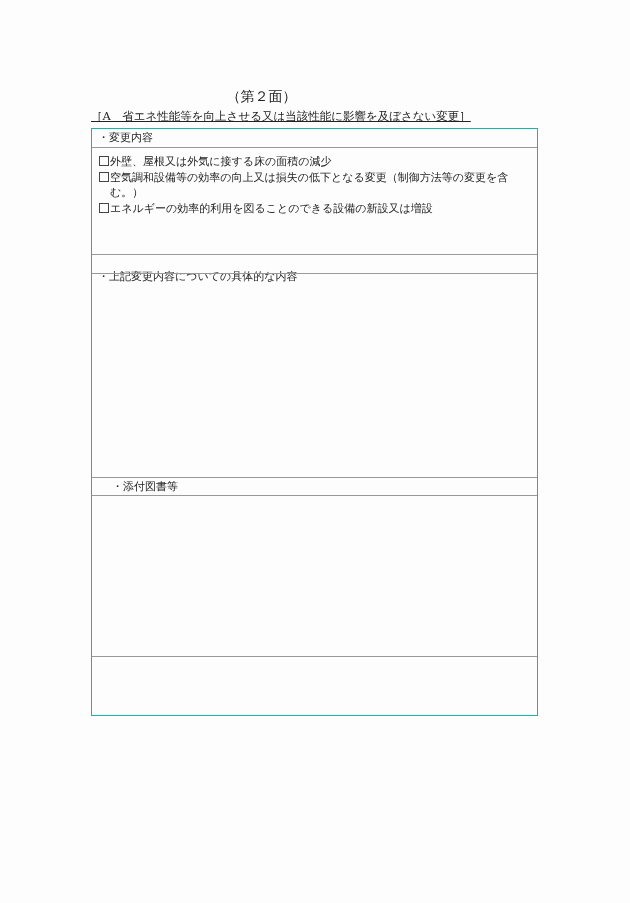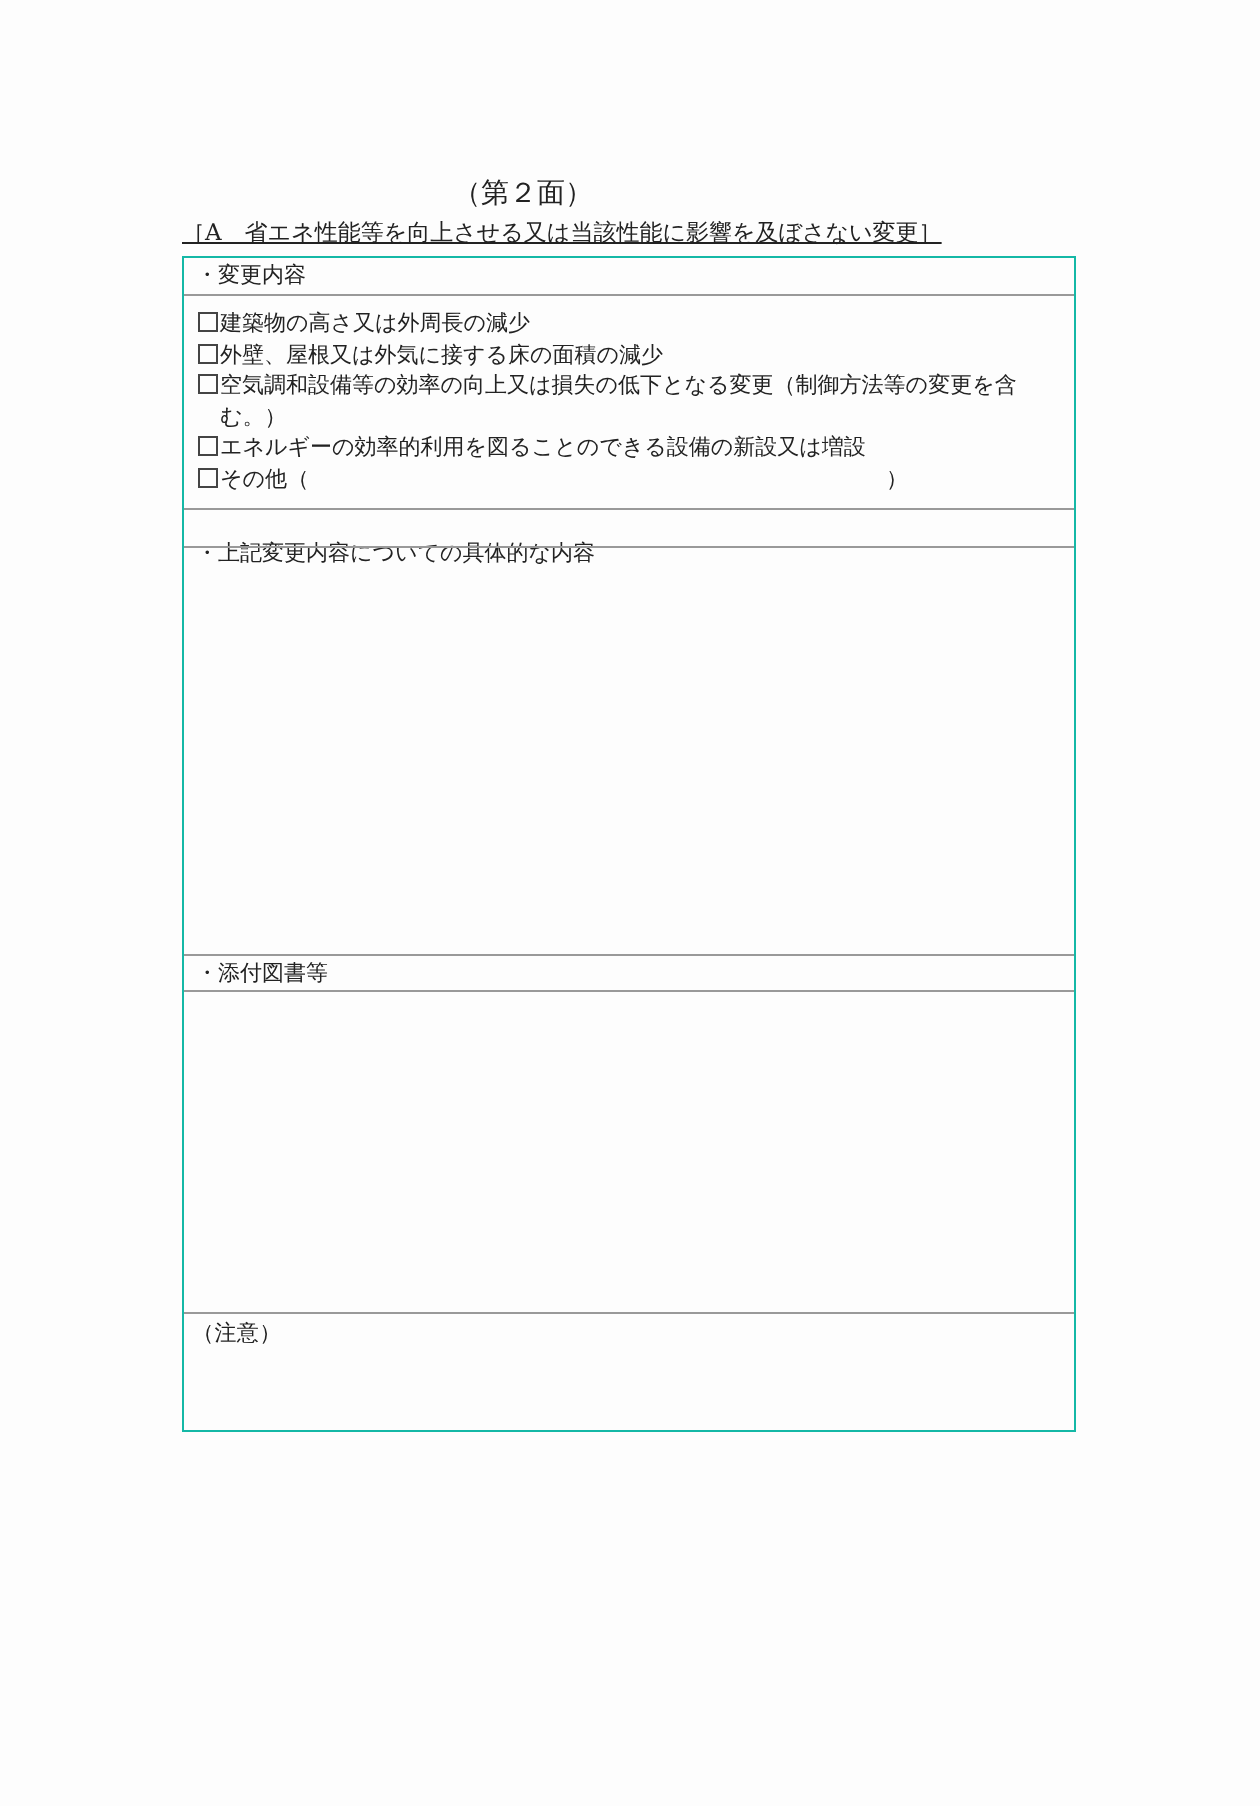--- a/index.html
+++ b/index.html
@@ -27,48 +27,38 @@
 <div class="section-title">［A　省エネ性能等を向上させる又は当該性能に影響を及ぼさない変更］</div>
 
 <div class="form-box">
 
   <div class="row hdr" style="top:0;height:18px;">・変更内容</div>
   <div class="line" style="top:18px;"></div>
 
   <div class="row checks" style="top:19px;height:105px;">
     <div class="check-item">
       <span class="cb"></span>
-      <span class="item-text">建築物の高さ又は外周長の減少</span>
-    </div>
-    <div class="check-item">
-      <span class="cb"></span>
       <span class="item-text">外壁、屋根又は外気に接する床の面積の減少</span>
     </div>
     <div class="check-item">
       <span class="cb"></span>
       <span class="item-text">空気調和設備等の効率の向上又は損失の低下となる変更（制御方法等の変更を含む。）</span>
     </div>
     <div class="check-item">
       <span class="cb"></span>
       <span class="item-text">エネルギーの効率的利用を図ることのできる設備の新設又は増設</span>
     </div>
-    <div class="check-item other-row">
-      <span class="cb"></span>
-      <span class="other-open">その他（</span>
-      <span class="other-close">）</span>
-    </div>
   </div>
   <div class="line" style="top:125px;"></div>
 
   <div class="row hdr" style="top:139px;height:18px;">・上記変更内容についての具体的な内容</div>
   <div class="line" style="top:144px;"></div>
   <div class="row" style="top:145px;height:202px;"></div>
   <div class="line" style="top:348px;"></div>
 
-  <div class="row hdr" style="top:349px;height:17px;">・添付図書等</div>
+  <div class="row hdr" style="top:349px;height:17px;margin-left:14px;">・添付図書等</div>
   <div class="line" style="top:366px;"></div>
   <div class="row" style="top:367px;height:159px;"></div>
   <div class="line" style="top:527px;"></div>
 
   <div class="row note" style="top:528px;height:60px;">
-    <div>（注意）</div>
   </div>
 </div>
 
 </body></html>

